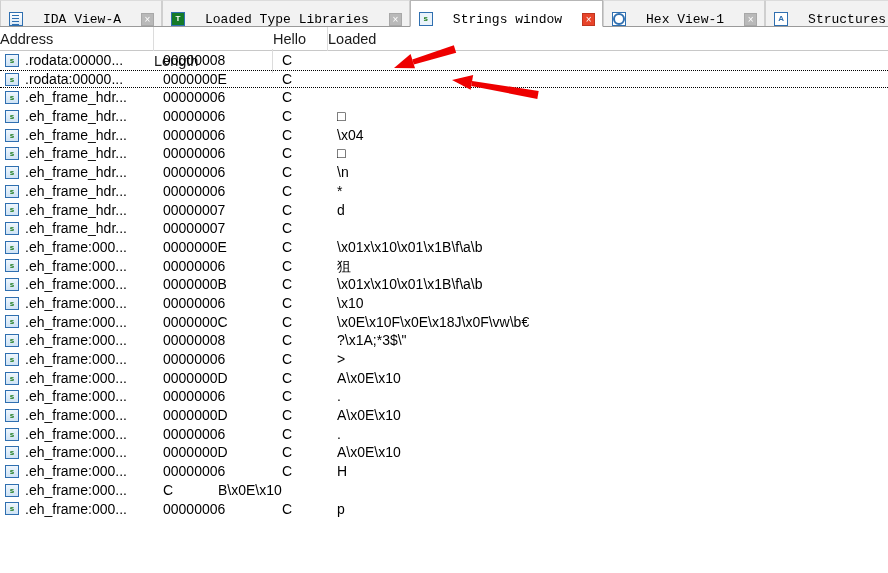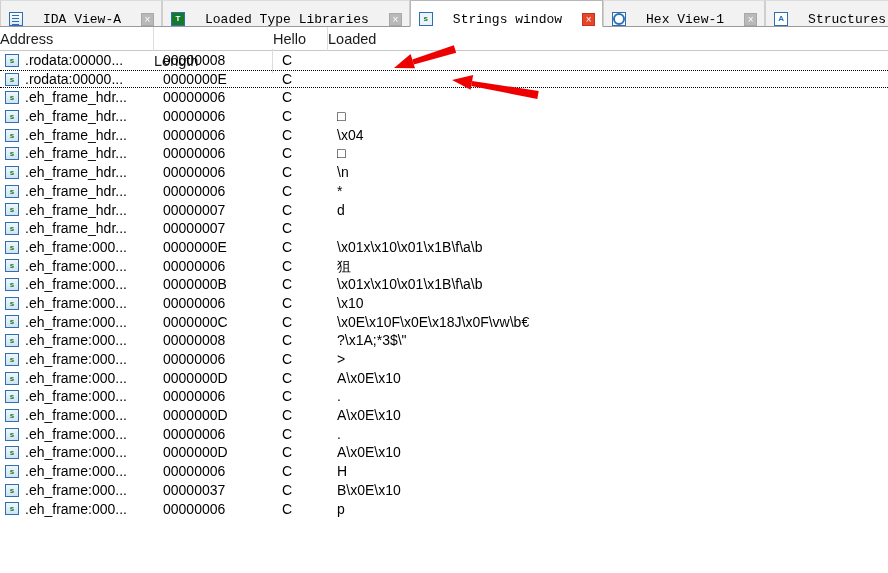--- a/index.html
+++ b/index.html
@@ -438,21 +438,20 @@
           </div>
           <div class="cell len">00000006</div>
           <div class="cell type">C</div>
           <div class="cell str">H</div>
         </div>
         <div class="row">
           <div class="cell addr">
             <span class="sicon">s</span>
             <span class="addr-txt">.eh_frame:000...</span>
           </div>
-          <div class="cell len">00000037</div>
           <div class="cell type">C</div>
           <div class="cell str">B\x0E\x10</div>
         </div>
         <div class="row">
           <div class="cell addr">
             <span class="sicon">s</span>
             <span class="addr-txt">.eh_frame:000...</span>
           </div>
           <div class="cell len">00000006</div>
           <div class="cell type">C</div>

